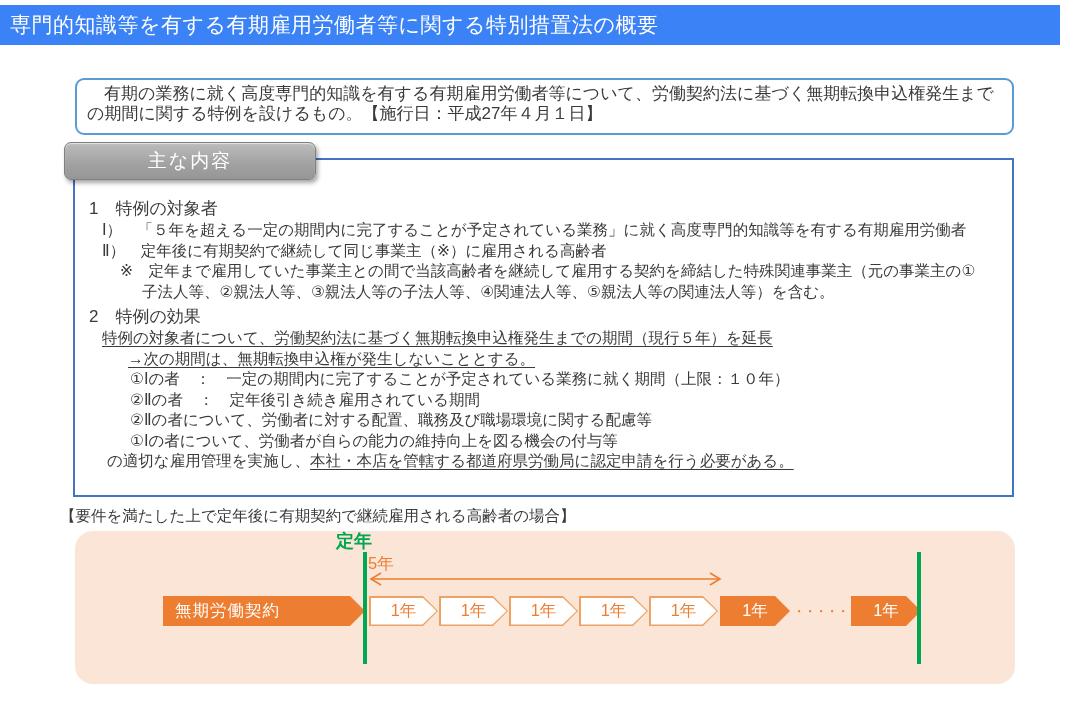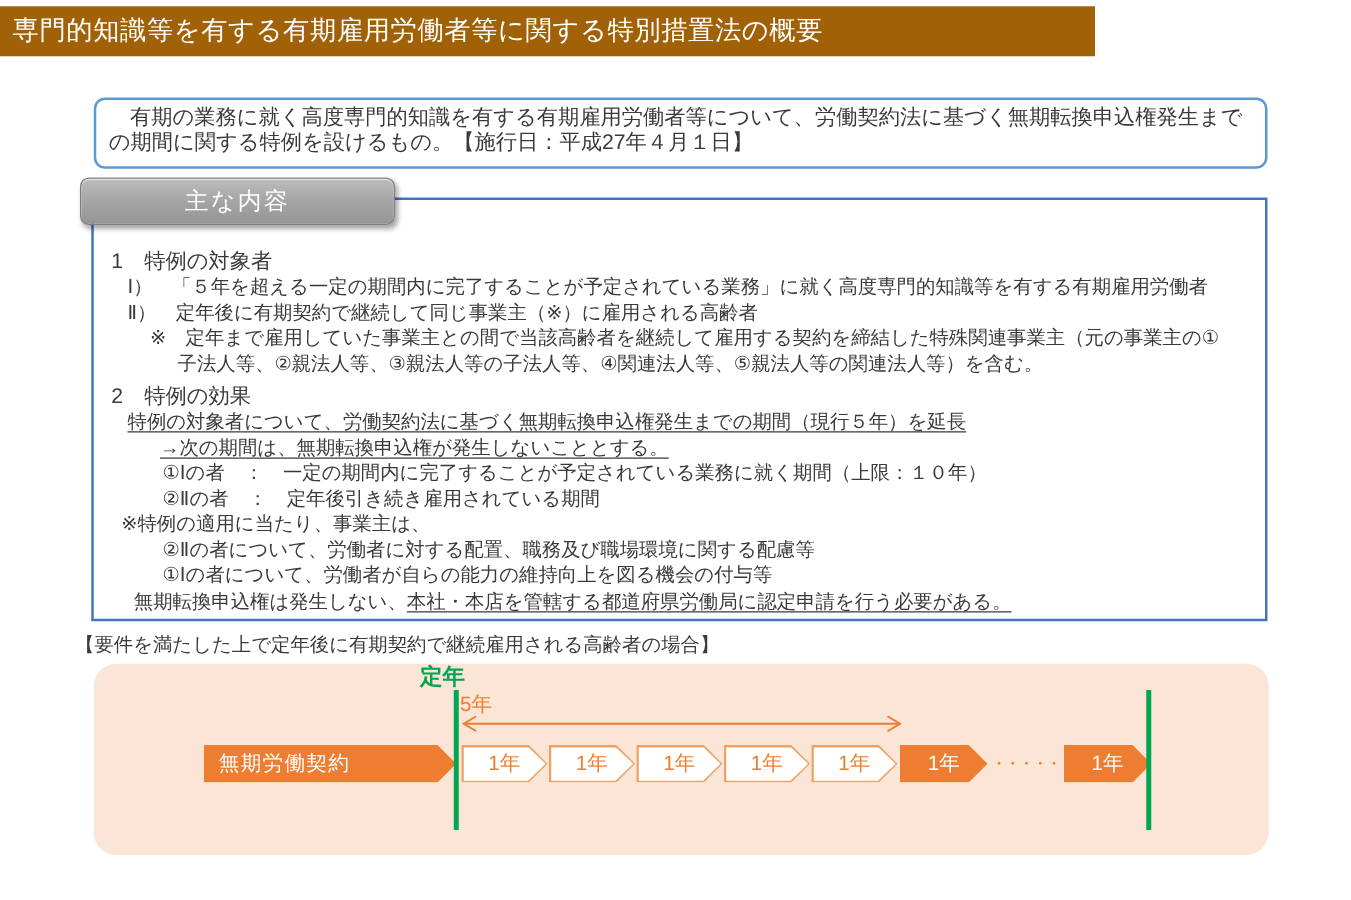--- a/index.html
+++ b/index.html
@@ -1,22 +1,22 @@
 <!DOCTYPE html>
 <html><head>
 <meta charset="utf-8">
 <style>
   * { margin:0; padding:0; box-sizing:border-box; }
   html,body { background:#ffffff; }
   body { font-family:"Liberation Sans","DejaVu Sans",sans-serif; }
   .page { position:relative; width:1081px; height:720px; background:#ffffff; overflow:hidden; }
 
   
-  .header-bar { position:absolute; left:0; top:5px; width:876px; height:40px;
-    background:#a16207; color:#ffffff; font-size:21px; line-height:40px; padding-left:10px;
+  .header-bar { position:absolute; left:0; top:5px; width:1060px; height:40px;
+    background:#3b82f6; color:#ffffff; font-size:21px; line-height:40px; padding-left:10px;
     letter-spacing:0.5px; }
 
   
   .intro-box { position:absolute; left:75px; top:78px; width:939px; height:57px;
     border:2.5px solid #5b9bd5; border-radius:9px; background:#ffffff;
     padding:4px 10px 0 10px; font-size:17px; line-height:20px; color:#3a3a3a; }
 
   
   .mc-button { position:absolute; left:64px; top:142px; width:252px; height:38px;
     background:linear-gradient(180deg,#bcbcbc 0%,#a3a3a3 55%,#969696 100%);
@@ -95,24 +95,23 @@
     <div class="mb-head">1　特例の対象者</div>
     <div class="mb-line ind-a">Ⅰ）　「５年を超える一定の期間内に完了することが予定されている業務」に就く高度専門的知識等を有する有期雇用労働者</div>
     <div class="mb-line ind-a">Ⅱ）　定年後に有期契約で継続して同じ事業主（※）に雇用される高齢者</div>
     <div class="mb-line ind-b">※　定年まで雇用していた事業主との間で当該高齢者を継続して雇用する契約を締結した特殊関連事業主（元の事業主の①</div>
     <div class="mb-line ind-c">子法人等、②親法人等、③親法人等の子法人等、④関連法人等、⑤親法人等の関連法人等）を含む。</div>
     <div class="mb-head mt">2　特例の効果</div>
     <div class="mb-line ind-a u">特例の対象者について、労働契約法に基づく無期転換申込権発生までの期間（現行５年）を延長</div>
     <div class="mb-line ind-d u">→次の期間は、無期転換申込権が発生しないこととする。</div>
     <div class="mb-line ind-e">①Ⅰの者　：　一定の期間内に完了することが予定されている業務に就く期間（上限：１０年）</div>
     <div class="mb-line ind-e">②Ⅱの者　：　定年後引き続き雇用されている期間</div>
-    <div class="mb-line ind-f">※特例の適用に当たり、事業主は、</div>
     <div class="mb-line ind-e">②Ⅱの者について、労働者に対する配置、職務及び職場環境に関する配慮等</div>
     <div class="mb-line ind-e">①Ⅰの者について、労働者が自らの能力の維持向上を図る機会の付与等</div>
-    <div class="mb-line ind-g"><span>無期転換申込権は発生しない、</span><span class="u">本社・本店を管轄する都道府県労働局に認定申請を行う必要がある。</span></div>
+    <div class="mb-line ind-g"><span>の適切な雇用管理を実施し、</span><span class="u">本社・本店を管轄する都道府県労働局に認定申請を行う必要がある。</span></div>
   </div>
 
   <div class="diagram-caption">【要件を満たした上で定年後に有期契約で継続雇用される高齢者の場合】</div>
 
   <div class="peach-panel"></div>
 
   <div class="teinen">定年</div>
   <div class="vline vline-left"></div>
   <div class="vline vline-right"></div>
 

